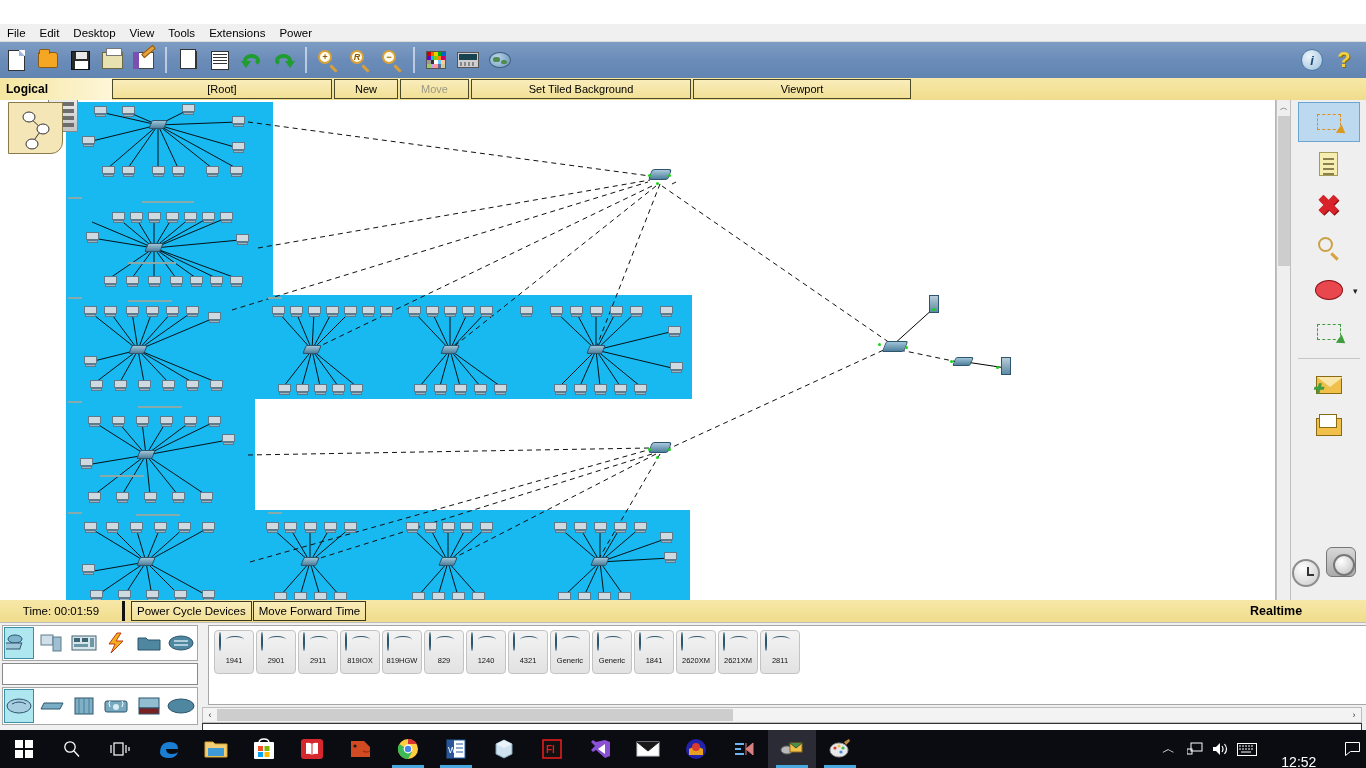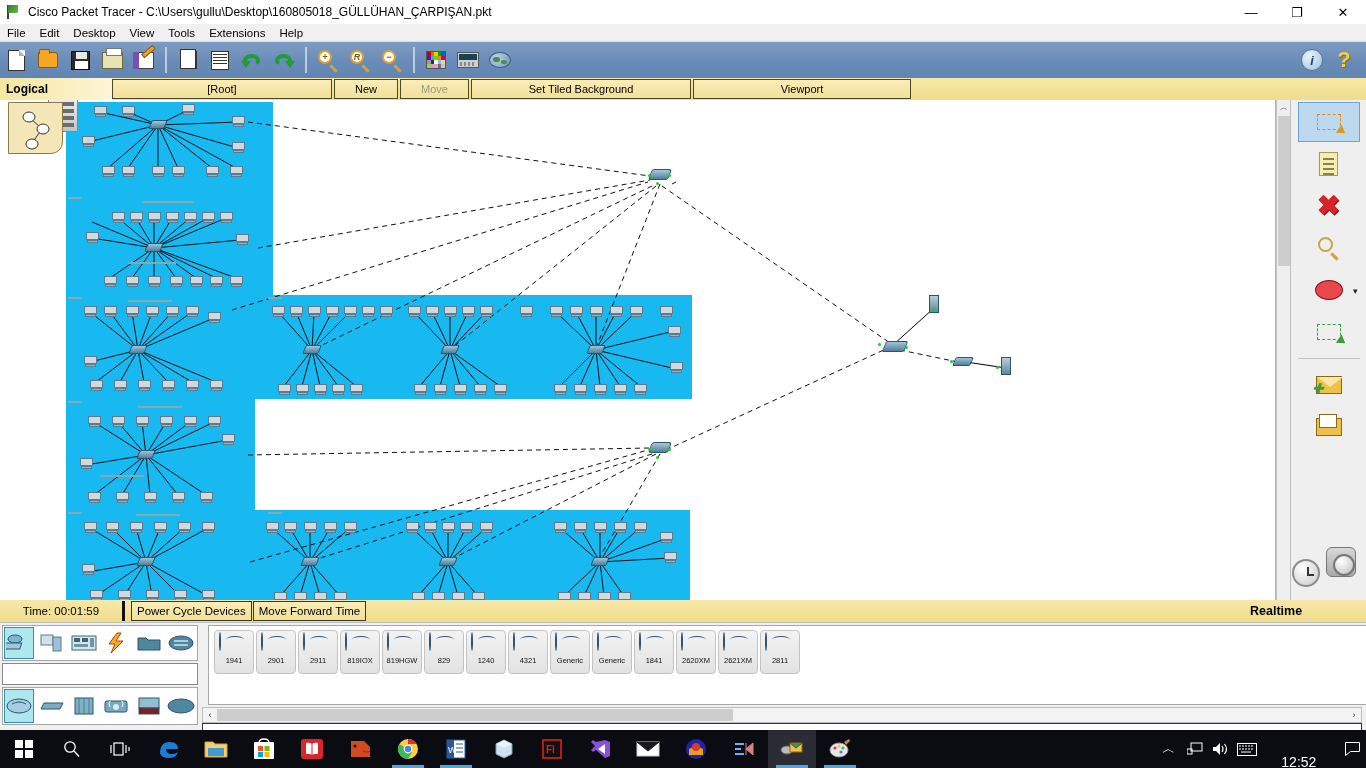--- a/index.html
+++ b/index.html
@@ -279,41 +279,29 @@
   .tray-ic { width:26px; height:38px; display:flex; align-items:center; justify-content:center;
              color:#fff; font-size:13px; }
   .clock { color:#fff; font-size:14px; text-align:center; line-height:13px; padding:0 8px;margin-top:40px; }
   .notif { width:28px; height:38px; display:flex; align-items:center; justify-content:center; color:#fff; }
 </style>
 </head>
 <body>
 
 <div id="app">
 
-  <div class="titlebar">
-    <div class="title-icon">
-      <div class="pole"></div>
-        <div class="flag"></div>
-    </div>
-    <div class="title-text">Cisco Packet Tracer - C:\Users\gullu\Desktop\160805018_GÜLLÜHAN_ÇARPIŞAN.pkt</div>
-    <div class="win-controls">
-      <div class="win-btn">—</div>
-      <div class="win-btn">❐</div>
-      <div class="win-btn close">✕</div>
-    </div>
-  </div>
 
   <div class="menubar">
     <div class="menu-item">File</div>
     <div class="menu-item">Edit</div>
     <div class="menu-item">Desktop</div>
     <div class="menu-item">View</div>
     <div class="menu-item">Tools</div>
     <div class="menu-item">Extensions</div>
-    <div class="menu-item">Help</div>
+    <div class="menu-item">Power</div>
   </div>
 
   <div class="toolbar">
     <div class="tb-btn">
         <span class="doc-ic"></span>
       </div>
     <div class="tb-btn">
         <span class="folder-ic"></span>
       </div>
     <div class="tb-btn">

